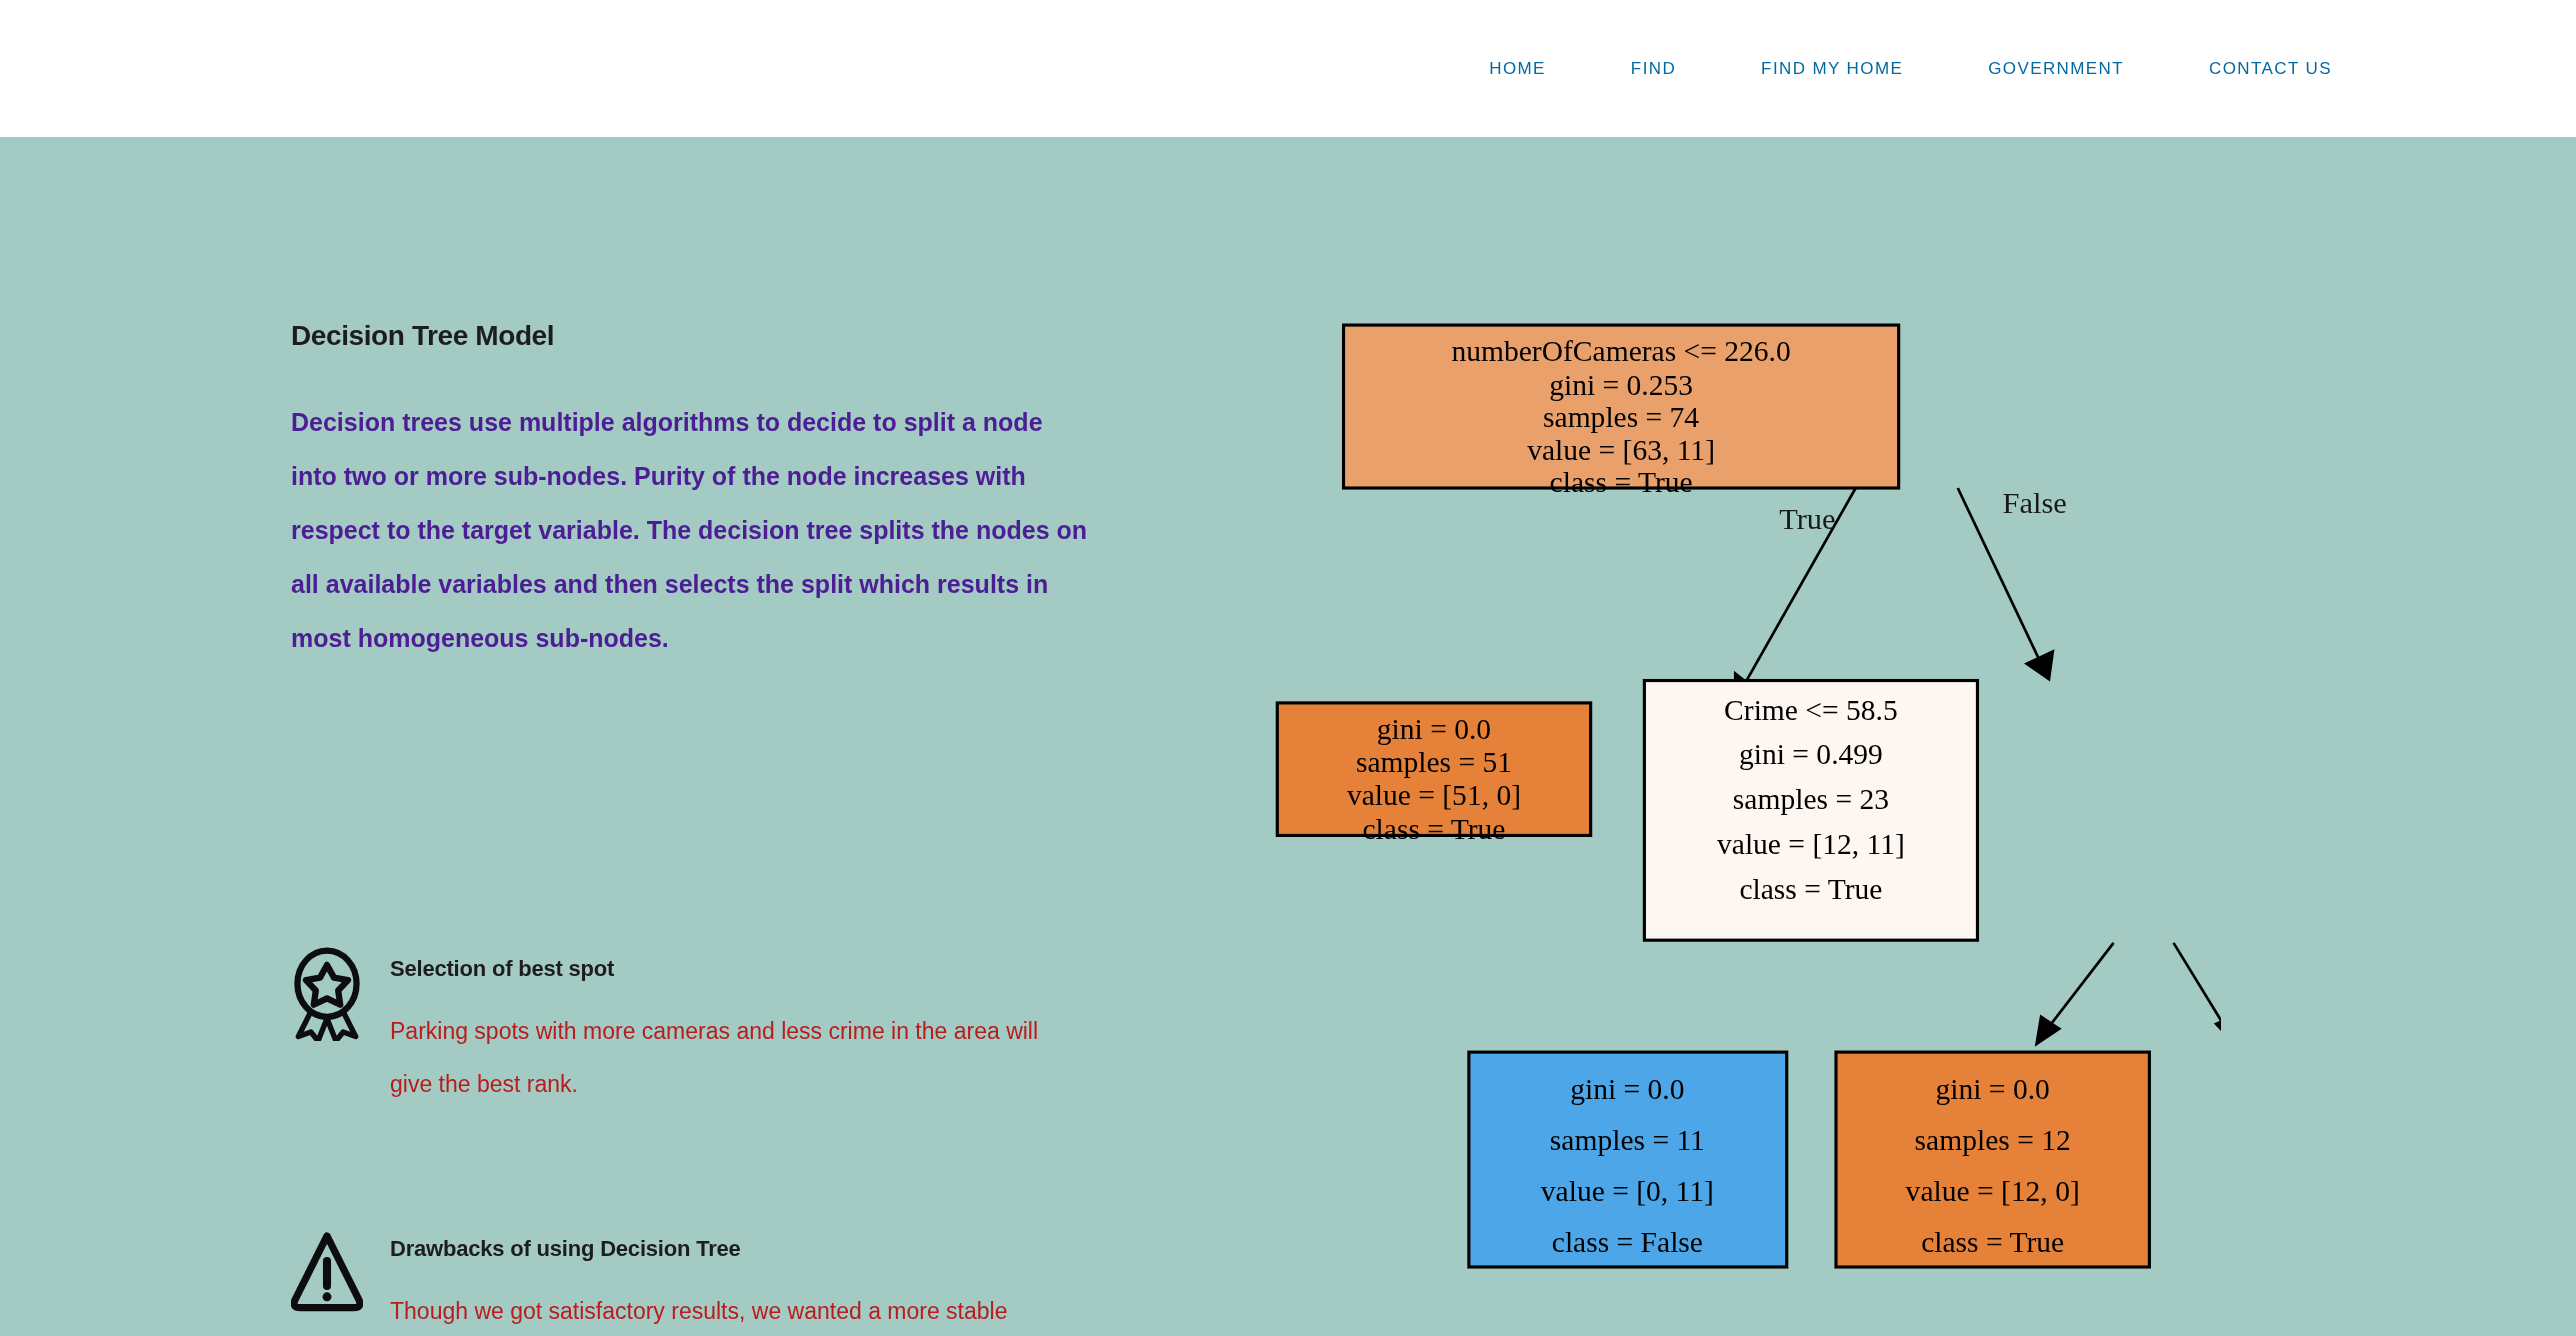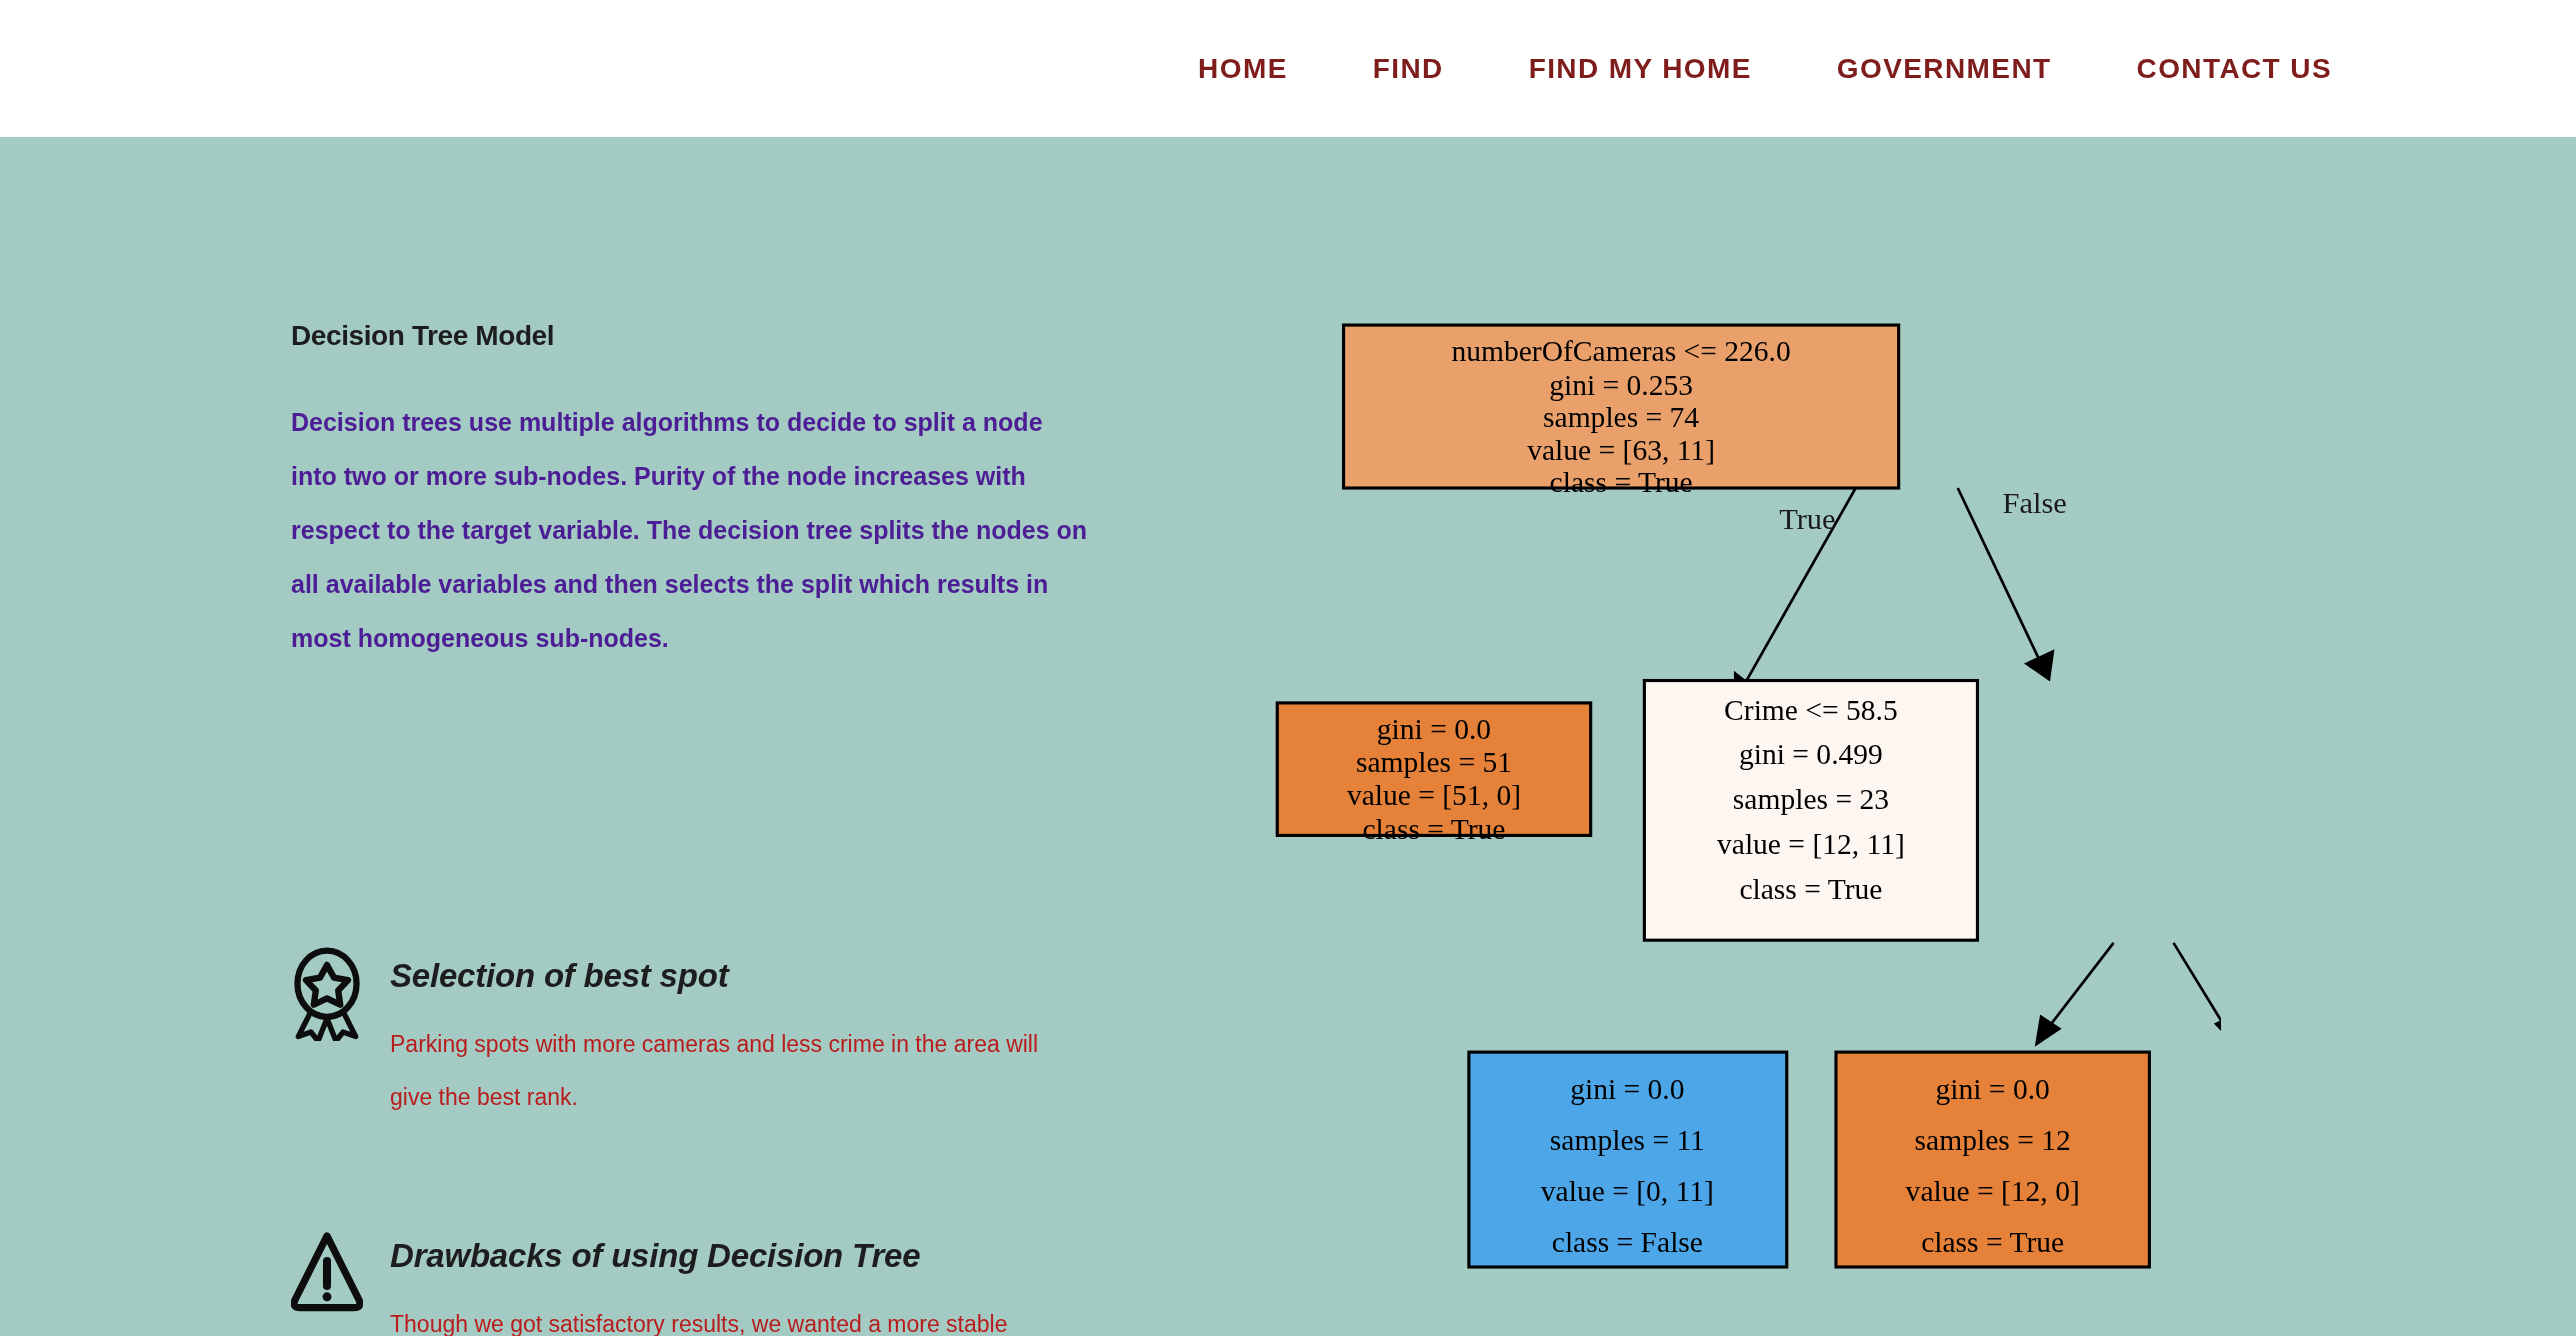--- a/index.html
+++ b/index.html
@@ -26,24 +26,24 @@
     justify-content: flex-end;
   }
   .nav {
     display: flex;
     align-items: center;
     gap: 0;
     padding-right: 244px;
   }
   .nav-item {
     font-family: "Liberation Sans", sans-serif;
-    font-size: 28px;
-    font-weight: 700;
+    font-size: 17px;
+    font-weight: 400;
     letter-spacing: 1.4px;
-    color: #7f1d1d;
+    color: #0369a1;
     text-decoration: none;
     white-space: nowrap;
     padding: 9px 0;
     margin-left: 85px;
     cursor: pointer;
   }
   .nav-item:first-child { margin-left: 0; }
 
   
   .page-body {
@@ -94,26 +94,25 @@
     min-width: 72px;
     height: 94px;
     margin-right: 27px;
     display: flex;
     align-items: flex-start;
     justify-content: center;
     padding-top: 3.6px;
   }
   .feature-text { padding-top: 12.5px; }
   .feature-title {
-    font-size: 33px;
+    font-size: 22px;
     font-weight: 600;
     color: #1d1d1d;
     line-height: 1.2;
     letter-spacing: -0.2px;
-    font-style: italic;
   }
   .feature-desc {
     margin-top: 23px;
     font-size: 23px;
     color: #b91c1c;
     line-height: 53px;
     width: 681px;
   }
 
   

